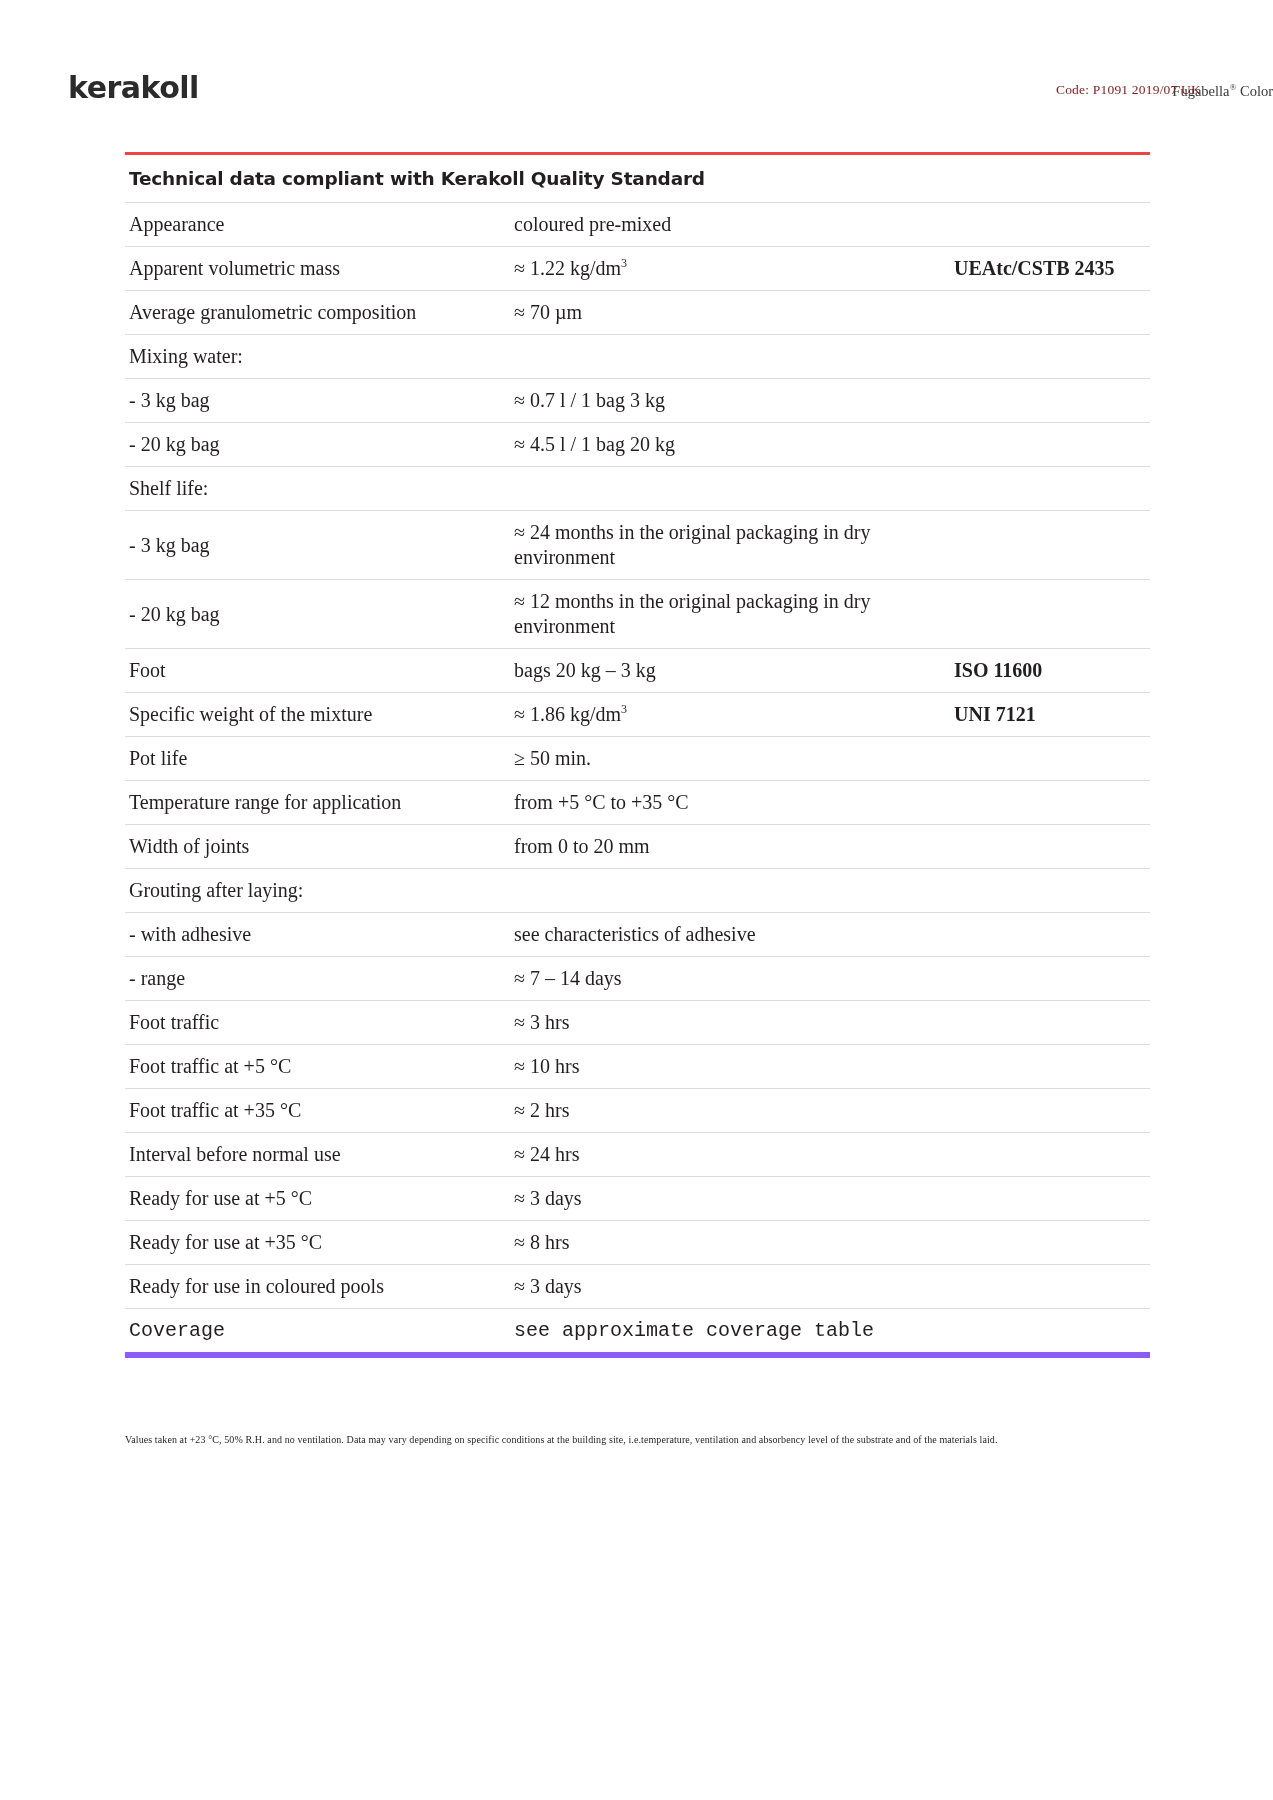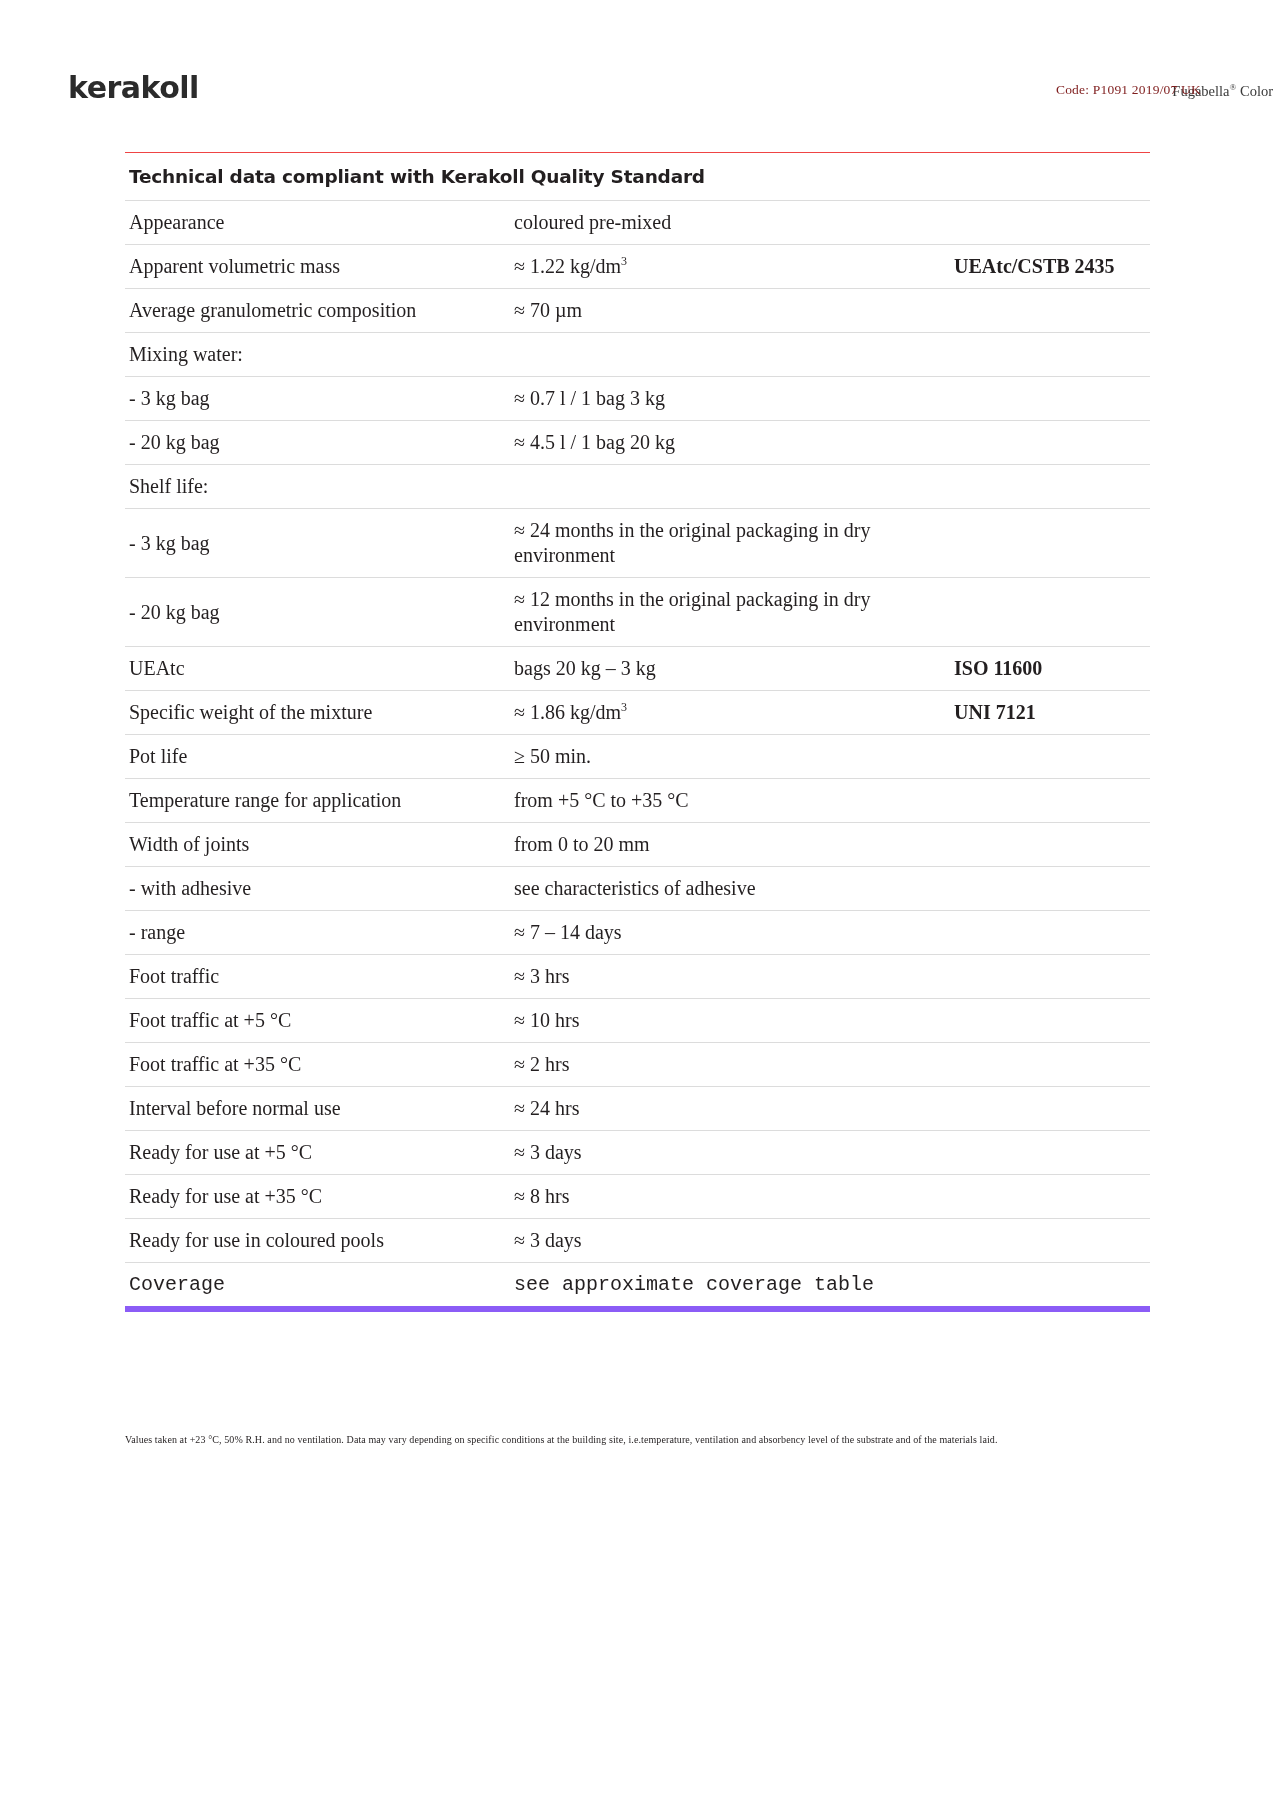--- a/index.html
+++ b/index.html
@@ -77,21 +77,21 @@
   }
   table.tds td {
     vertical-align: middle;
     padding: 9px 4px 9px 4px;
     border-bottom: 1px solid #dcdcdc;
     font-size: 20px;
     line-height: 1.25;
     color: #231f20;
   }
   tr.title-row td {
-    border-top: 1px solid #ef4444;
+    border-top: 3px solid #ef4444;
     border-bottom: 1px solid #dcdcdc;
     font-family: "DejaVu Sans", sans-serif;
     font-weight: bold;
     font-size: 18.5px;
     letter-spacing: -0.2px;
     padding-top: 12px;
     padding-bottom: 12px;
     color: #231f20;
   }
   tr.last-row td {
@@ -182,21 +182,21 @@
             <td class="cell-a">- 3 kg bag</td>
             <td class="cell-b">≈ 24 months in the original packaging in dry environment</td>
             <td class="cell-c"></td>
           </tr>
           <tr>
             <td class="cell-a">- 20 kg bag</td>
             <td class="cell-b">≈ 12 months in the original packaging in dry environment</td>
             <td class="cell-c"></td>
           </tr>
           <tr>
-            <td class="cell-a">UEAtc</td>
+            <td class="cell-a">Foot</td>
             <td class="cell-b">bags 20 kg – 3 kg</td>
             <td class="cell-c">ISO 11600</td>
           </tr>
           <tr>
             <td class="cell-a">Specific weight of the mixture</td>
             <td class="cell-b"><span>≈ 1.86 kg/dm</span><sup class="unit">3</sup></td>
             <td class="cell-c">UNI 7121</td>
           </tr>
           <tr>
             <td class="cell-a">Pot life</td>
@@ -207,20 +207,25 @@
             <td class="cell-a">Temperature range for application</td>
             <td class="cell-b">from +5 °C to +35 °C</td>
             <td class="cell-c"></td>
           </tr>
           <tr>
             <td class="cell-a">Width of joints</td>
             <td class="cell-b">from 0 to 20 mm</td>
             <td class="cell-c"></td>
           </tr>
           <tr>
+            <td class="cell-a">Grouting after laying:</td>
+            <td class="cell-b"></td>
+            <td class="cell-c"></td>
+          </tr>
+          <tr>
             <td class="cell-a">- with adhesive</td>
             <td class="cell-b">see characteristics of adhesive</td>
             <td class="cell-c"></td>
           </tr>
           <tr>
             <td class="cell-a">- range</td>
             <td class="cell-b">≈ 7 – 14 days</td>
             <td class="cell-c"></td>
           </tr>
           <tr>

